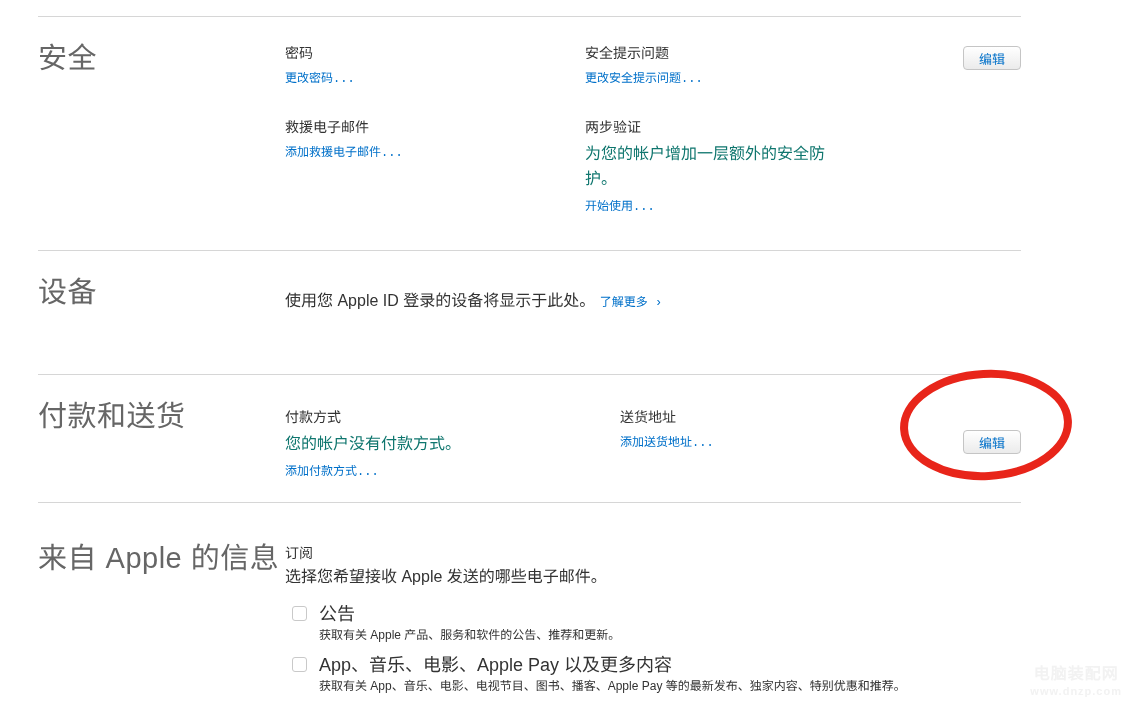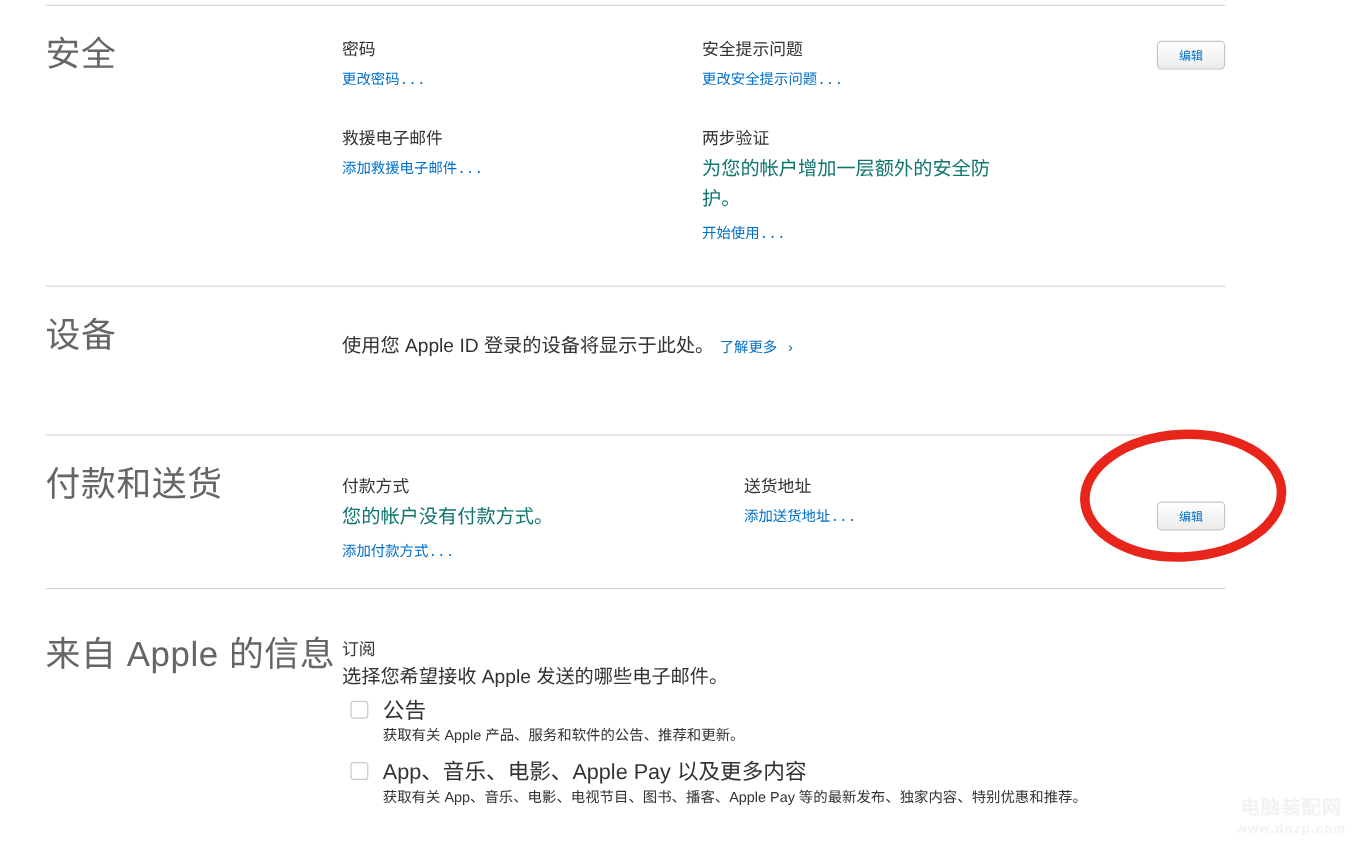--- a/index.html
+++ b/index.html
@@ -6,21 +6,21 @@
   html, body {
     width: 1131px; height: 703px;
     background: #ffffff;
     font-family: "Liberation Sans", sans-serif;
     color: #333;
     overflow: hidden;
     position: relative;
   }
   .page {
     position: relative;
-    padding: 4px 110px 0 38px;
+    padding: 16px 110px 0 38px;
     width: 1131px;
   }
   section {
     border-top: 1px solid #d6d6d6;
     display: flex;
     position: relative;
   }
   .sec-security { height: 234px; padding-top: 26px; }
   .sec-devices  { height: 124px; padding-top: 26px; }
   .sec-payment  { height: 128px; padding-top: 26px; }
@@ -67,31 +67,31 @@
   .inline-row a.link { margin-top: 0; }
 
   .edit-btn {
     position: absolute;
     top: 3px;
     right: 0;
     min-width: 57px;
     height: 24px;
     padding: 2px 15px 3px;
     font-family: "Liberation Sans", sans-serif;
-    font-size: 10px;
+    font-size: 13px;
     color: #0070c9;
     background: linear-gradient(#ffffff, #ebebeb);
     border: 1px solid #c5c5c5;
     border-radius: 4px;
     cursor: pointer;
   }
 
   
   .sub-text { font-size: 16px; line-height: 22px; margin-top: 3px; }
-  .checkbox-list { margin-top: 5px; padding-left: 7px; }
+  .checkbox-list { margin-top: 15px; padding-left: 7px; }
   .checkbox-item { display: flex; align-items: flex-start; margin-bottom: 10px; }
   .checkbox-box {
     width: 15px; height: 15px;
     border: 1px solid #c9c9c9;
     border-radius: 3px;
     background: #fff;
     margin: 3px 0 0 0;
     flex: 0 0 15px;
     cursor: pointer;
   }

